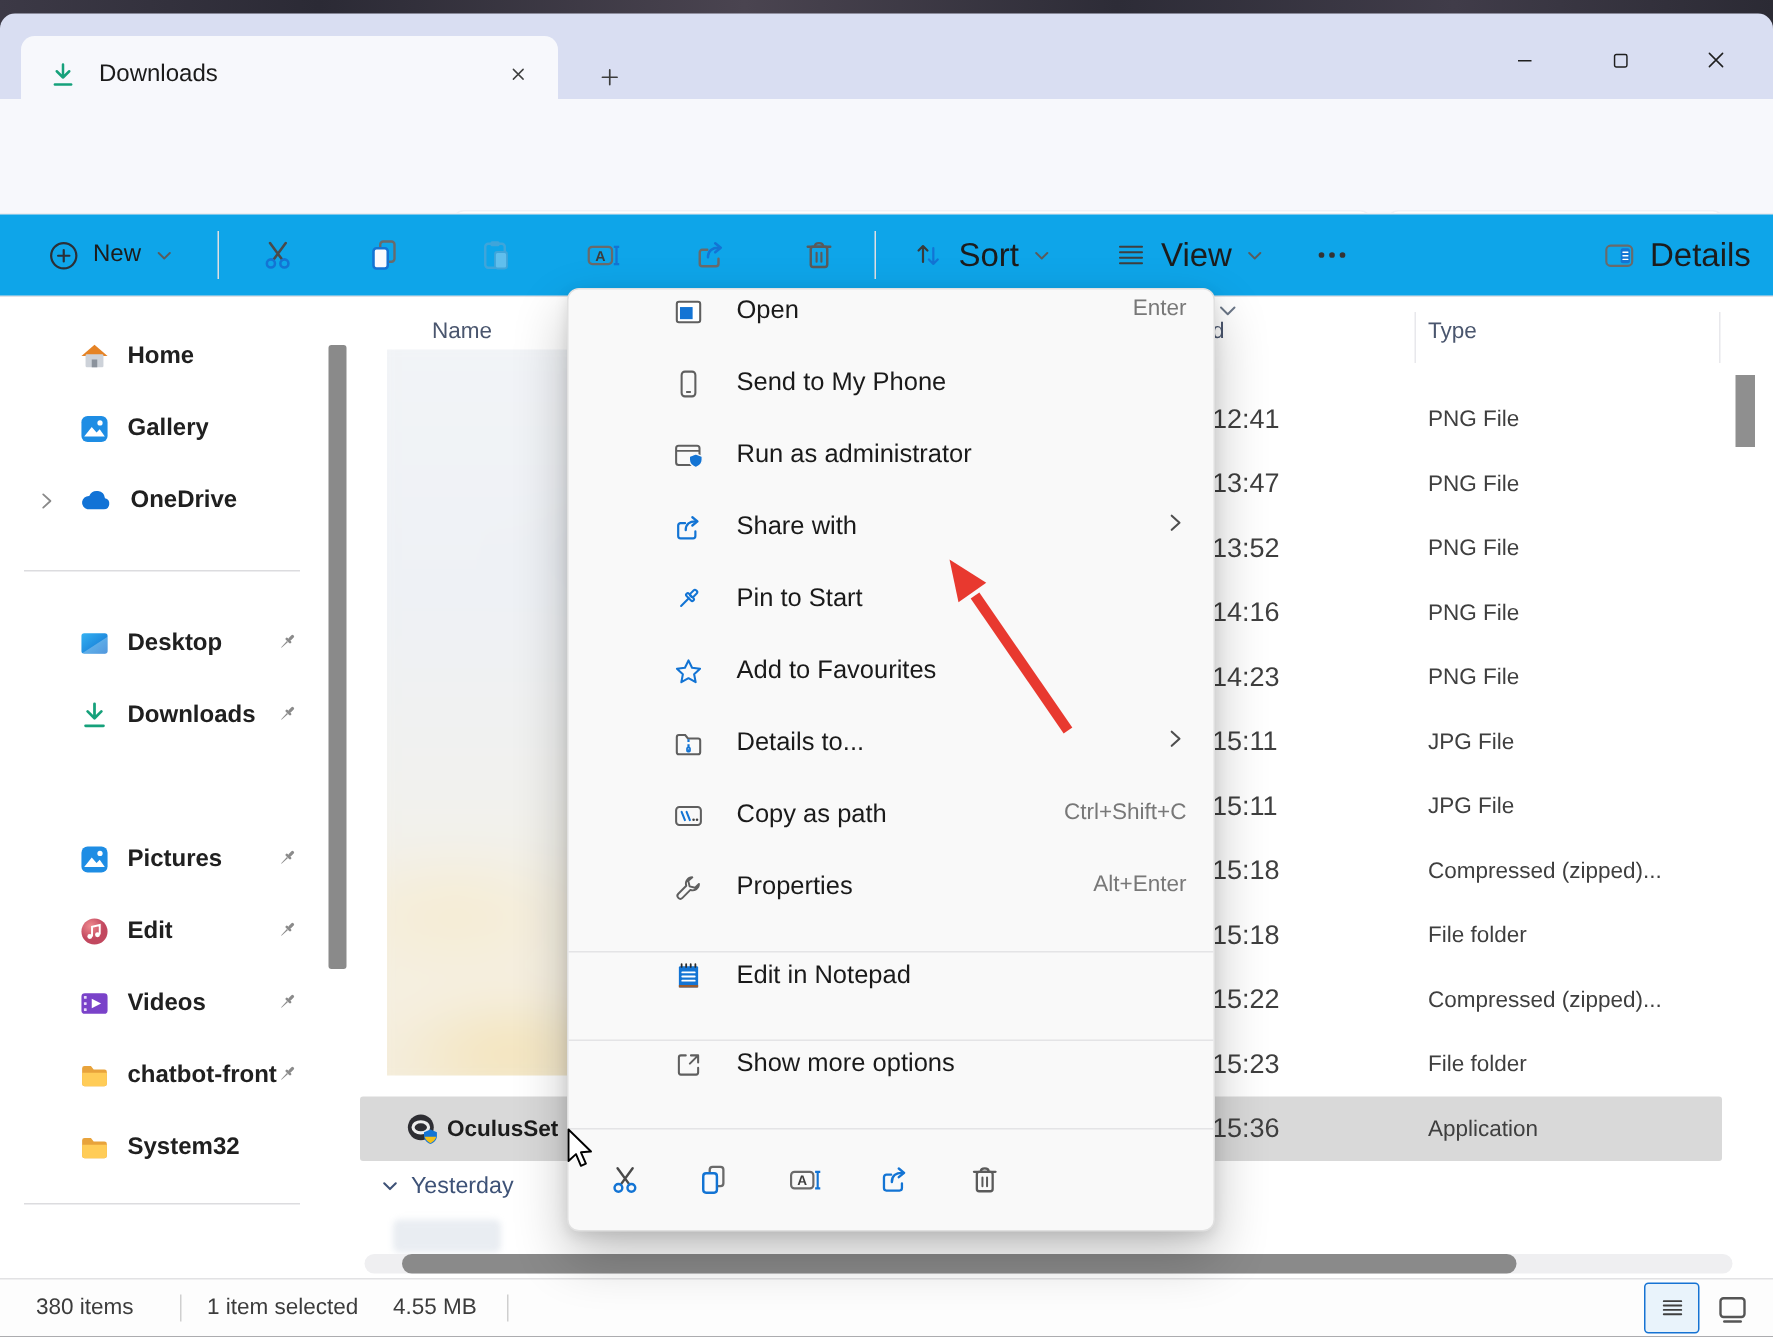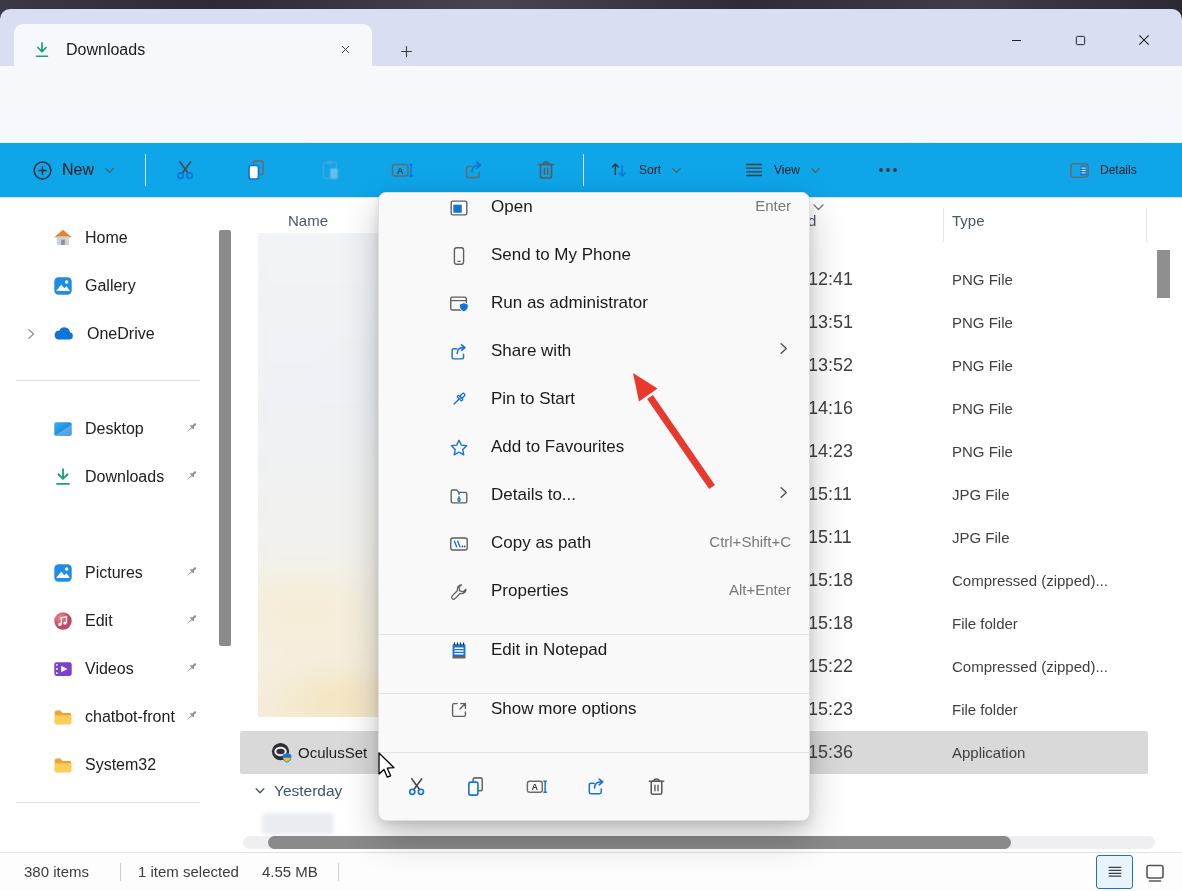--- a/index.html
+++ b/index.html
@@ -29,49 +29,49 @@
   .searchbox input{border:0;outline:0;flex:1;min-width:0;font-size:17px;color:#4b4b4b;background:transparent;font-family:inherit;}
   .searchbox input::placeholder{color:#5f5f5f;opacity:1;}
   
   .cmdbar{position:absolute;top:142px;left:0;width:1182px;height:56px;background:#0ea5e9;box-sizing:border-box;
       border-top:1px solid #ececf0;border-bottom:1px solid #e2e2e6;}
   .new-btn{position:absolute;left:22px;top:7px;height:40px;display:flex;align-items:center;gap:9px;padding:0 10px;border-radius:5px;}
   .new-label{font-size:16px;color:#1c1c1c;}
   .cmd-div{position:absolute;top:11px;width:1px;height:32px;background:#dfdfe3;}
   .cmd-icon{position:absolute;top:7px;width:40px;height:40px;display:flex;align-items:center;justify-content:center;border-radius:5px;}
   .cmd-group{position:absolute;top:7px;height:40px;display:flex;align-items:center;gap:9px;padding:0 8px;border-radius:5px;}
-  .cmd-label{font-size:12px;color:#1c1c1c;}
+  .cmd-label{font-size:22px;color:#1c1c1c;}
   .disabled{opacity:.4;}
   
   .content{position:absolute;top:198px;left:0;width:1182px;height:654px;background:#fff;}
   
   .side-item{position:absolute;left:4px;width:210px;height:46px;display:flex;align-items:center;border-radius:5px;}
   .side-item.selected{background:#ececec;}
   .s-icon{margin-left:48px;flex:0 0 auto;}
-  .s-label{margin-left:11px;font-size:16px;color:#202020;white-space:nowrap;overflow:hidden;max-width:108px;}
+  .s-label{margin-left:11px;font-size:16px;color:#202020;white-space:nowrap;overflow:hidden;max-width:108px;font-weight:bold;}
   .s-pin{position:absolute;right:14px;top:14px;}
   .s-exp{position:absolute;left:20px;top:16px;}
   .side-div{position:absolute;left:16px;width:184px;height:1px;background:#dcdcdf;}
   .side-scroll{position:absolute;left:219px;top:230px;width:12px;height:416px;background:#8a8a8a;border-radius:2px;}
   
   .col-head{position:absolute;top:212px;font-size:15px;color:#4a566e;}
   .col-sep{position:absolute;top:208px;width:1px;height:34px;background:#e8e8ec;}
   .blurwrap{position:absolute;left:258px;top:233px;width:312px;height:484px;overflow:hidden;}
   .blurinner{position:absolute;inset:-28px;filter:blur(14px);
      background:
        radial-gradient(120px 60px at 30% 92%, #f3e3b8 0%, rgba(243,227,184,0) 70%),
        radial-gradient(140px 70px at 20% 75%, #f6ecd2 0%, rgba(246,236,210,0) 70%),
        radial-gradient(120px 55px at 55% 30%, #e8ecf2 0%, rgba(232,236,242,0) 70%),
        linear-gradient(180deg,#f2f4f7 0%,#eef1f5 35%,#f1f1ee 60%,#f5efe0 85%,#f4ecd9 100%);}
   .file-row{position:absolute;left:240px;width:908px;height:43px;}
   .f-time{position:absolute;left:568px;top:0;line-height:43px;font-size:18px;color:#3f3f3f;}
   .f-type{position:absolute;left:712px;top:0;line-height:43px;font-size:15px;color:#3f3f3f;white-space:nowrap;}
   .sel-row{position:absolute;left:240px;top:731px;width:908px;height:43px;background:#d9d9d9;border-radius:2px;}
   .sel-icon{position:absolute;left:30px;top:10px;}
-  .sel-name{position:absolute;left:58px;top:0;line-height:43px;font-size:15px;color:#1d1d1d;}
+  .sel-name{position:absolute;left:58px;top:0;line-height:43px;font-size:15px;color:#1d1d1d;font-weight:bold;}
   .group-head{position:absolute;left:254px;top:779px;height:24px;display:flex;align-items:center;gap:8px;
       font-size:15.5px;color:#3e5277;}
   .blob{position:absolute;left:262px;top:813px;width:72px;height:22px;background:#e9edf2;border-radius:4px;filter:blur(2px);}
   .vthumb{position:absolute;left:1157px;top:250px;width:13px;height:48px;background:#8f8f8f;}
   .htrack{position:absolute;left:243px;top:836px;width:912px;height:13px;background:#efeff1;border-radius:7px;}
   .hthumb{position:absolute;left:268px;top:836px;width:743px;height:13px;background:#8a8a8a;border-radius:7px;}
   
   .ctx{position:absolute;left:378px;top:192px;width:432px;box-sizing:border-box;background:#f9f9f9;
       border:1px solid #e0e0e0;border-radius:8px;padding:4px 0 6px;z-index:50;
       box-shadow:0 16px 36px rgba(0,0,0,.24),0 3px 9px rgba(0,0,0,.10);}
@@ -446,21 +446,21 @@
 
   <div class="blurwrap">
       <div class="blurinner"></div>
     </div>
 
   <div class="file-row" style="top:258px">
       <span class="f-time">12:41</span>
       <span class="f-type">PNG File</span>
     </div>
   <div class="file-row" style="top:301px">
-      <span class="f-time">13:51</span>
+      <span class="f-time">13:47</span>
       <span class="f-type">PNG File</span>
     </div>
   <div class="file-row" style="top:344px">
       <span class="f-time">13:52</span>
       <span class="f-type">PNG File</span>
     </div>
   <div class="file-row" style="top:387px">
       <span class="f-time">14:16</span>
       <span class="f-type">PNG File</span>
     </div>

